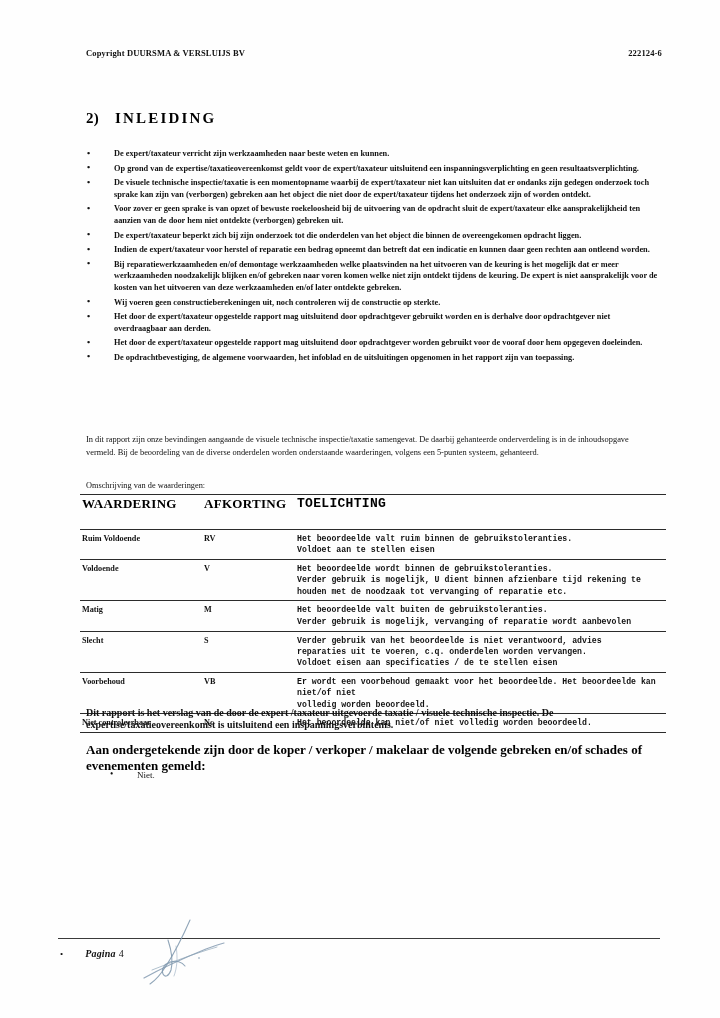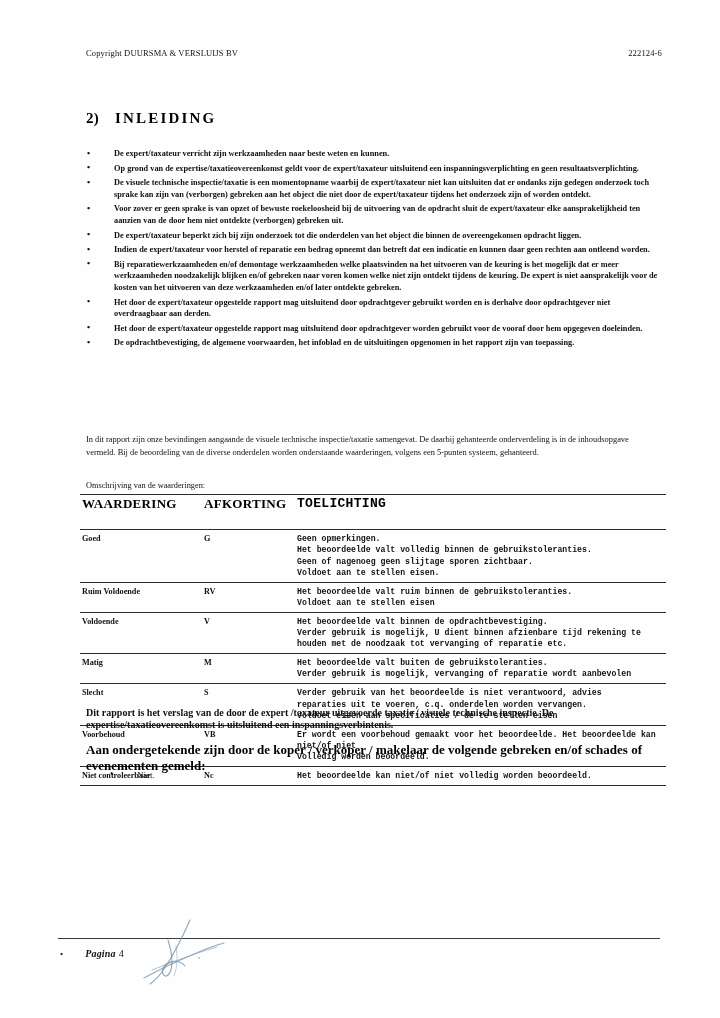--- a/index.html
+++ b/index.html
@@ -25,21 +25,21 @@
   
   .doc-header {
     position: absolute;
     top: 48px;
     left: 86px;
     right: 58px;
     display: flex;
     justify-content: space-between;
     align-items: baseline;
     font-size: 8.5px;
-    font-weight: normal;
+    font-weight: bold;
     letter-spacing: 0.15px;
     color: #111;
     gap: 8px;
   }
 
   
   .section-title {
     position: absolute;
     top: 110px;
     left: 86px;
@@ -242,60 +242,51 @@
   </div>
 
   <ul class="bullets" id="bullet-list">
       <li>De expert/taxateur verricht zijn werkzaamheden naar beste weten en kunnen.</li>
       <li>Op grond van de expertise/taxatieovereenkomst geldt voor de expert/taxateur uitsluitend een inspanningsverplichting en geen resultaatsverplichting.</li>
       <li>De visuele technische inspectie/taxatie is een momentopname waarbij de expert/taxateur niet kan uitsluiten dat er ondanks zijn gedegen onderzoek toch sprake kan zijn van (verborgen) gebreken aan het object die niet door de expert/taxateur tijdens het onderzoek zijn of worden ontdekt.</li>
       <li>Voor zover er geen sprake is van opzet of bewuste roekeloosheid bij de uitvoering van de opdracht sluit de expert/taxateur elke aansprakelijkheid ten aanzien van de door hem niet ontdekte (verborgen) gebreken uit.</li>
       <li>De expert/taxateur beperkt zich bij zijn onderzoek tot die onderdelen van het object die binnen de overeengekomen opdracht liggen.</li>
       <li>Indien de expert/taxateur voor herstel of reparatie een bedrag opneemt dan betreft dat een indicatie en kunnen daar geen rechten aan ontleend worden.</li>
       <li>Bij reparatiewerkzaamheden en/of demontage werkzaamheden welke plaatsvinden na het uitvoeren van de keuring is het mogelijk dat er meer werkzaamheden noodzakelijk blijken en/of gebreken naar voren komen welke niet zijn ontdekt tijdens de keuring. De expert is niet aansprakelijk voor de kosten van het uitvoeren van deze werkzaamheden en/of later ontdekte gebreken.</li>
+      <li>Wij voeren geen constructieberekeningen uit, noch controleren wij de constructie op sterkte.</li>
       <li>Het door de expert/taxateur opgestelde rapport mag uitsluitend door opdrachtgever gebruikt worden en is derhalve door opdrachtgever niet overdraagbaar aan derden.</li>
       <li>Het door de expert/taxateur opgestelde rapport mag uitsluitend door opdrachtgever worden gebruikt voor de vooraf door hem opgegeven doeleinden.</li>
       <li>De opdrachtbevestiging, de algemene voorwaarden, het infoblad en de uitsluitingen opgenomen in het rapport zijn van toepassing.</li>
     </ul>
 
   <div class="intro-para">In dit rapport zijn onze bevindingen aangaande de visuele technische inspectie/taxatie samengevat. De daarbij gehanteerde onderverdeling is in de inhoudsopgave vermeld. Bij de beoordeling van de diverse onderdelen worden onderstaande waarderingen, volgens een 5-punten systeem, gehanteerd.</div>
   <div class="omschrijving">Omschrijving van de waarderingen:</div>
 
   <table class="val-table">
     <thead>
       <tr>
         <th class="col-waardering">WAARDERING</th>
         <th class="col-afkorting">AFKORTING</th>
         <th class="col-toelichting">TOELICHTING</th>
       </tr>
     </thead>
     <tbody id="val-table-body">
         <tr>
-          <td class="col-waardering">Goed</td>
-          <td class="col-afkorting">G</td>
-          <td class="col-toelichting">
-            <span class="line">Geen opmerkingen.</span>
-            <span class="line">Het beoordeelde valt volledig binnen de gebruikstoleranties.</span>
-            <span class="line">Geen of nagenoeg geen slijtage sporen zichtbaar.</span>
-            <span class="line">Voldoet aan te stellen eisen.</span>
-          </td>
-        </tr>
-        <tr>
           <td class="col-waardering">Ruim Voldoende</td>
           <td class="col-afkorting">RV</td>
           <td class="col-toelichting">
             <span class="line">Het beoordeelde valt ruim binnen de gebruikstoleranties.</span>
             <span class="line">Voldoet aan te stellen eisen</span>
           </td>
         </tr>
         <tr>
           <td class="col-waardering">Voldoende</td>
           <td class="col-afkorting">V</td>
           <td class="col-toelichting">
-            <span class="line">Het beoordeelde valt binnen de opdrachtbevestiging.</span>
+            <span class="line">Het beoordeelde wordt binnen de gebruikstoleranties.</span>
             <span class="line">Verder gebruik is mogelijk, U dient binnen afzienbare tijd rekening te</span>
             <span class="line">houden met de noodzaak tot vervanging of reparatie etc.</span>
           </td>
         </tr>
         <tr>
           <td class="col-waardering">Matig</td>
           <td class="col-afkorting">M</td>
           <td class="col-toelichting">
             <span class="line">Het beoordeelde valt buiten de gebruikstoleranties.</span>
             <span class="line">Verder gebruik is mogelijk, vervanging of reparatie wordt aanbevolen</span>

